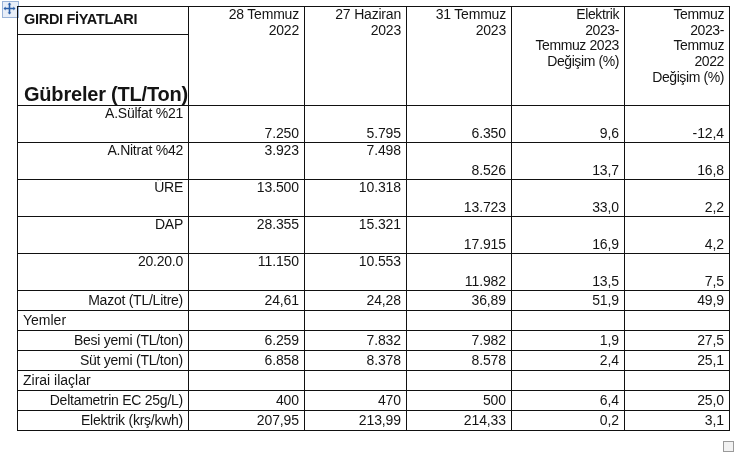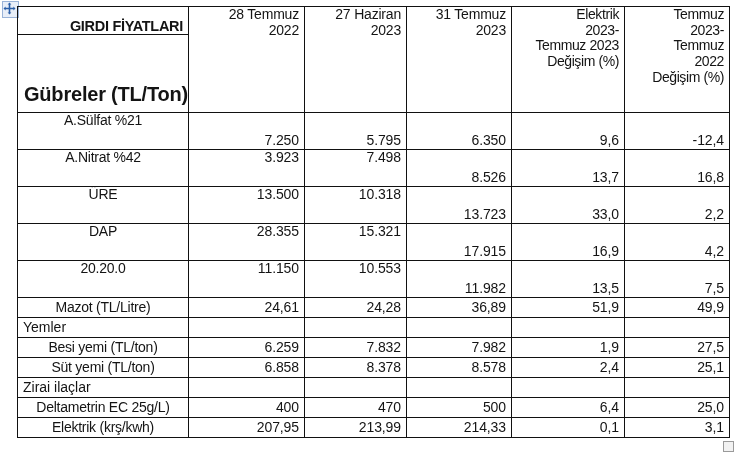--- a/index.html
+++ b/index.html
@@ -75,25 +75,25 @@
   th.hd {
     font-weight: bold;
     text-align: right;
     vertical-align: top;
     padding-top: 11px;
     padding-right: 7px;
     height: 98px;
     letter-spacing: -0.2px;
   }
   th.hd.first {
-    text-align: right;
+    text-align: left;
     vertical-align: top;
     padding-left: 6px;
     position: relative;
-    padding-top: 7px;
+    padding-top: 0;
     margin-top: 42px;
   }
   .hd-title {
     display: block;
     font-weight: bold;
     font-size: 14.5px;
     padding-top: 4px;
     letter-spacing: -0.3px;
   }
   .hd-rule {
@@ -108,21 +108,21 @@
     left: 6px;
     top: 76px;
     font-weight: bold;
     font-size: 20px;
     letter-spacing: -0.2px;
   }
   th.hd.narrow { letter-spacing: -0.4px; }
 
   
   td.lbl {
-    text-align: center;
+    text-align: right;
     vertical-align: top;
     padding-top: 3px;
     padding-left: 6px;
     letter-spacing: -0.25px;
   }
   td.num {
     text-align: right;
     padding-right: 7px;
     letter-spacing: -0.1px;
   }
@@ -285,20 +285,20 @@
           <td class="num vm">470</td>
           <td class="num vm">500</td>
           <td class="num vm">6,4</td>
           <td class="num vm">25,0</td>
         </tr>
         <tr class="short">
           <td class="lbl bold vm">Elektrik (krş/kwh)</td>
           <td class="num vm bold">207,95</td>
           <td class="num vm bold">213,99</td>
           <td class="num vm bold">214,33</td>
-          <td class="num vm bold">0,1</td>
+          <td class="num vm bold">0,2</td>
           <td class="num vm bold">3,1</td>
         </tr>
       </tbody>
   </table>
 
   <div class="resize-handle"></div>
 </div>
 
 </body></html>

